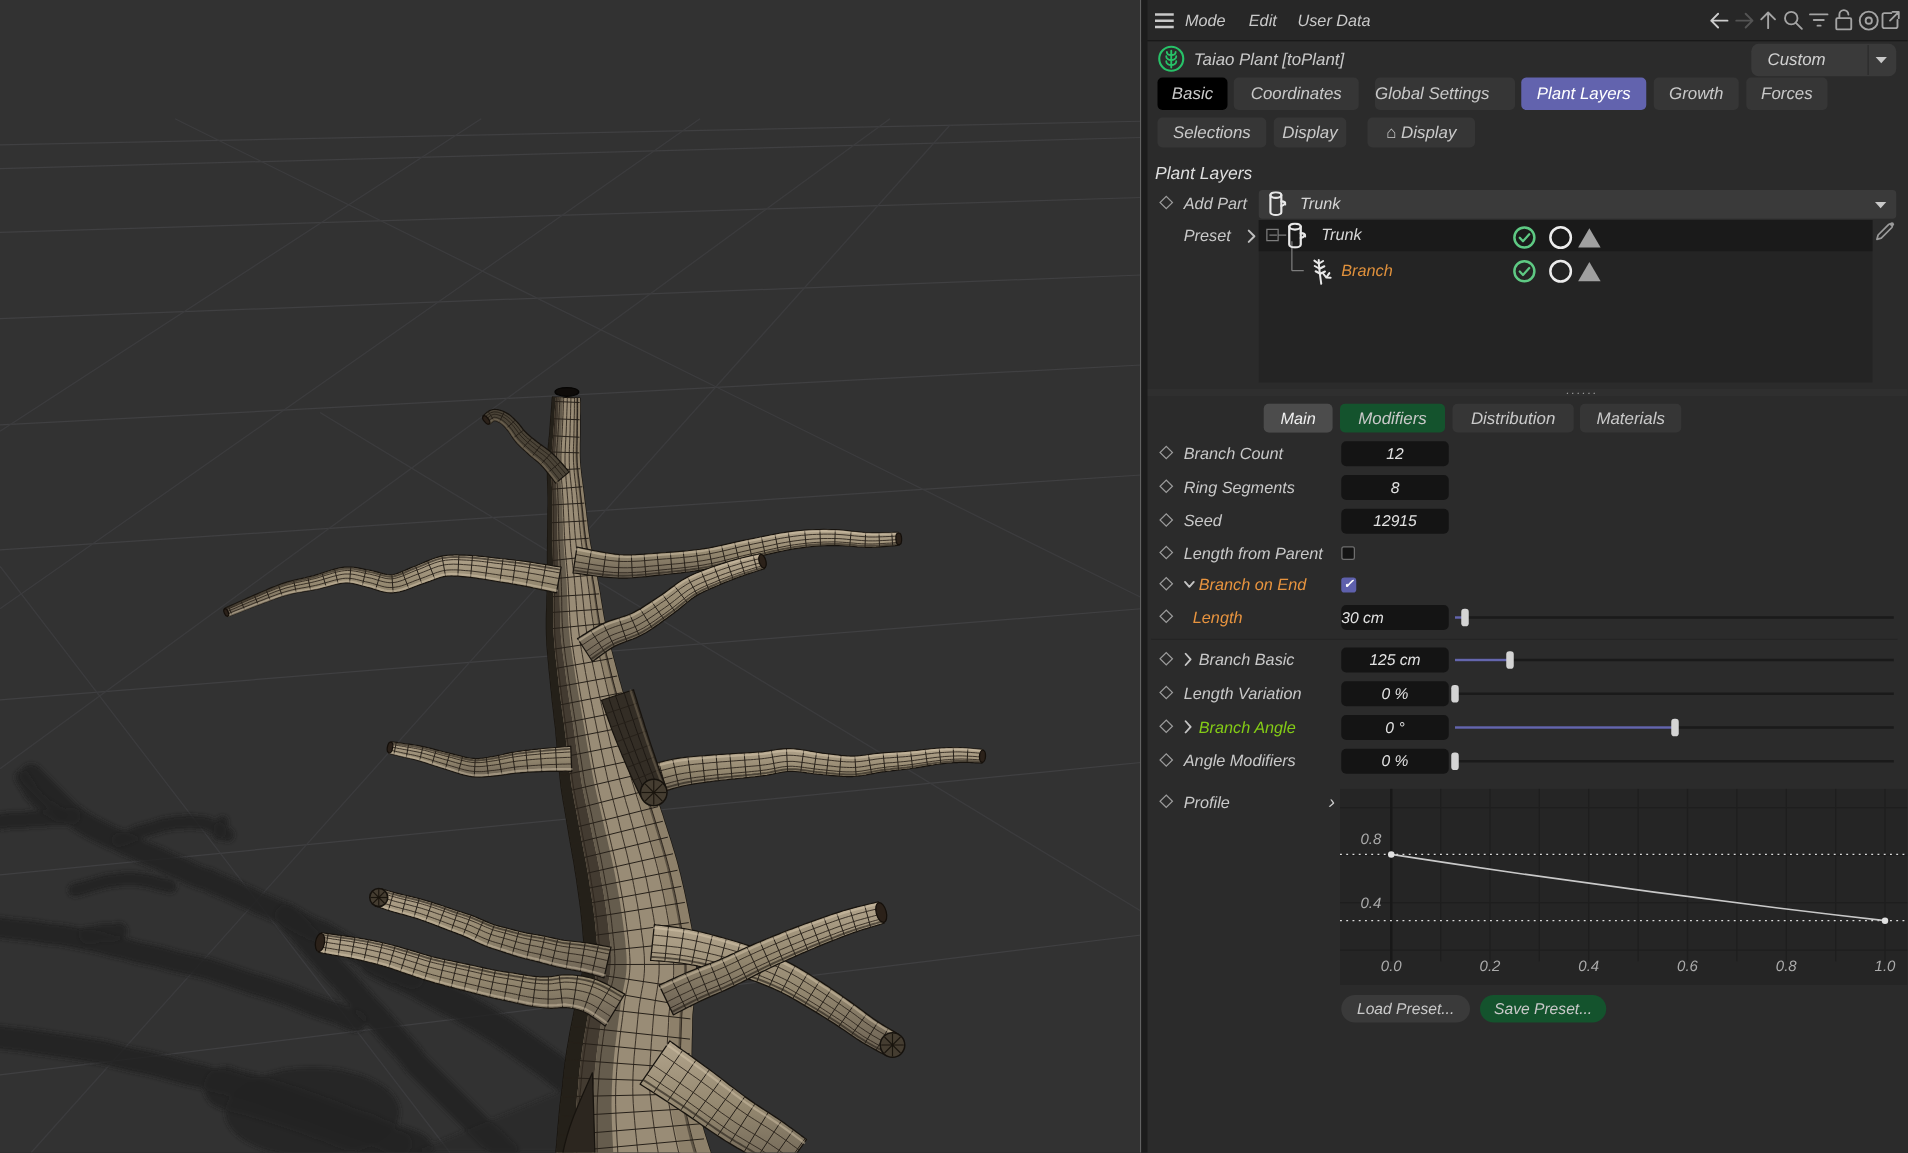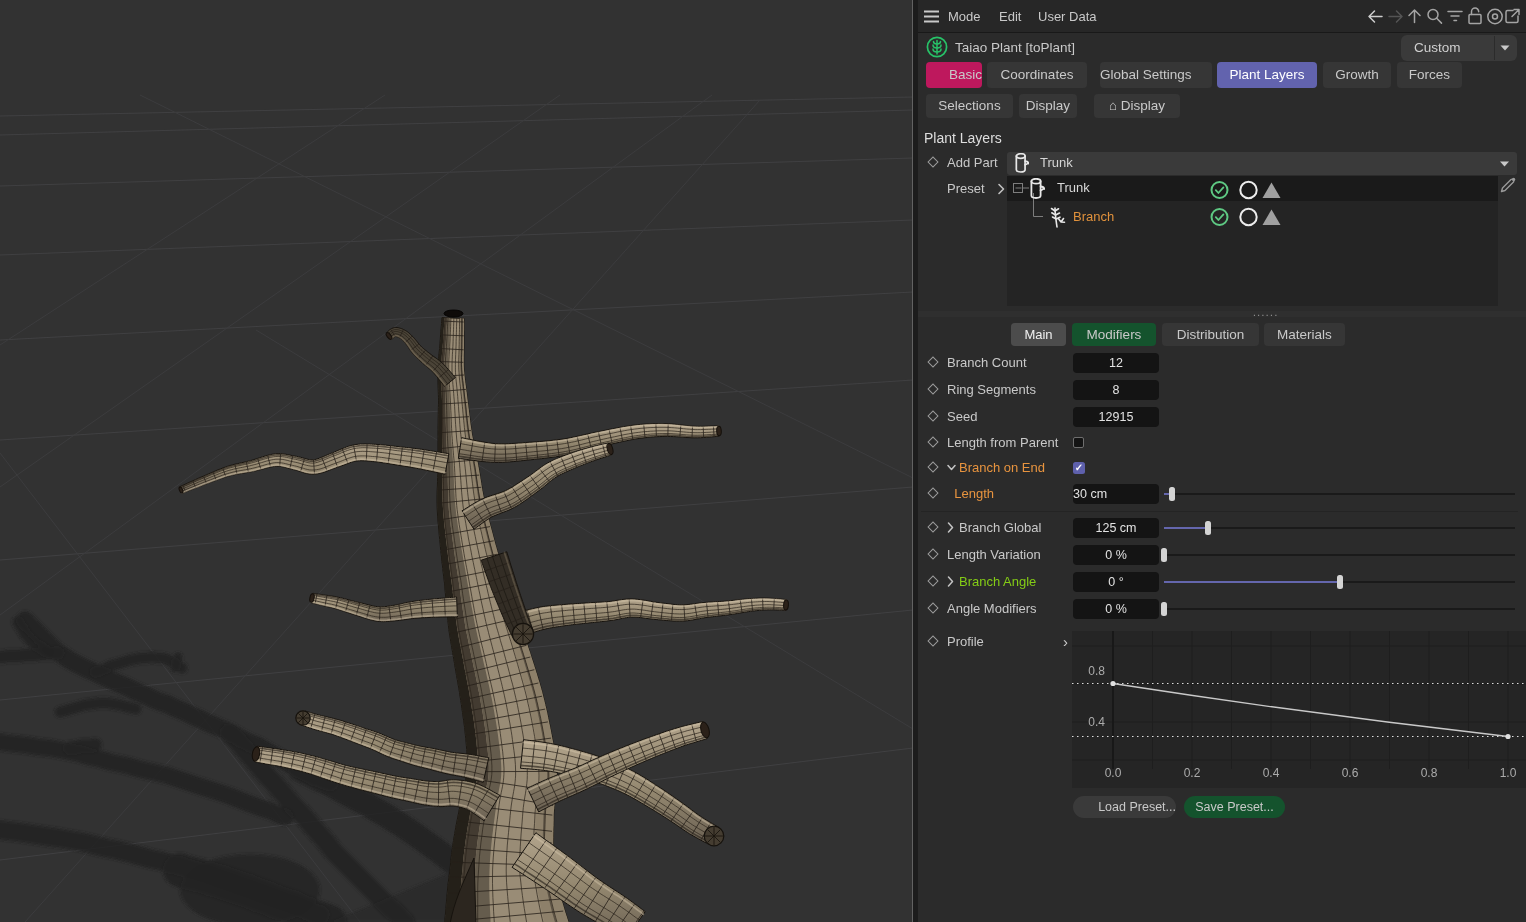--- a/index.html
+++ b/index.html
@@ -1,18 +1,18 @@
 <!DOCTYPE html>
 <html><head><meta charset="utf-8">
 <style>
 * { margin:0; padding:0; box-sizing:border-box; }
 html,body { width:1526px; height:922px; overflow:hidden; background:#2b2b2b;
   font-family:"Liberation Sans",sans-serif; }
 #vp { position:absolute; left:0; top:0; width:913px; height:922px; background:#323232; }
-#panel { position:absolute; left:913px; top:0; width:613px; height:922px; background:#2b2b2b; }
+#panel { position:absolute; left:913px; top:0; width:613px; height:922px; background:#2b2b2b;font-style:italic; }
 </style></head>
 <body>
 <div id="vp">
     <svg width="913" height="922" viewBox="0 0 913 922" style="position:absolute;left:0;top:0">
       <defs>
 <filter id="shblur" x="-30%" y="-30%" width="160%" height="160%">
           <feGaussianBlur stdDeviation="1.8"></feGaussianBlur>
         </filter>
 <linearGradient id="trunkg" x1="0" y1="0" x2="1" y2="0">
 <stop offset="0" stop-color="#211d18"></stop>
@@ -268,21 +268,21 @@
         <path d="M11 16 C8.8 16 7 14.8 7 13 M11 16 C13.2 16 15 14.8 15 13"></path>
       </g>
     </svg>
 <div style="position:absolute;left:42px;top:39px;height:18px;line-height:18px;font-size:13.5px;color:#c9c9c9;white-space:nowrap">Taiao Plant [toPlant]</div>
 <div style="position:absolute;left:488px;top:35px;width:116px;height:26px;background:#3a3a3a;border-radius:6px"></div>
 <div style="position:absolute;left:581px;top:36px;width:1px;height:24px;background:#2b2b2b"></div>
 <div style="position:absolute;left:501px;top:39px;height:18px;line-height:18px;font-size:13.5px;color:#d0d0d0;white-space:nowrap">Custom</div>
 <svg style="position:absolute;left:586px;top:44px;width:12px;height:8px" viewBox="0 0 12 8">
       <path d="M1.5 1.5 L6 6.5 L10.5 1.5 Z" fill="#c9c9c9"></path>
     </svg>
-<div style="position:absolute;left:13px;top:62px;width:56px;height:26px;background:#be185d;border-radius:4px;color:#c9c9c9;font-size:13.5px;line-height:26px;text-align:right">Basic</div>
+<div style="position:absolute;left:13px;top:62px;width:56px;height:26px;background:#000000;border-radius:4px;color:#c9c9c9;font-size:13.5px;line-height:26px;text-align:center">Basic</div>
 <div style="position:absolute;left:74px;top:62px;width:100px;height:26px;background:#363636;border-radius:4px;color:#c9c9c9;font-size:13.5px;line-height:26px;text-align:center">Coordinates</div>
 <div style="position:absolute;left:187px;top:62px;width:112px;height:26px;background:#363636;border-radius:4px;color:#c9c9c9;font-size:13.5px;line-height:26px;text-align:left">Global Settings</div>
 <div style="position:absolute;left:304px;top:62px;width:100px;height:26px;background:#6263ae;border-radius:4px;color:#ffffff;font-size:13.5px;line-height:26px;text-align:center">Plant Layers</div>
 <div style="position:absolute;left:410px;top:62px;width:68px;height:26px;background:#363636;border-radius:4px;color:#c9c9c9;font-size:13.5px;line-height:26px;text-align:center">Growth</div>
 <div style="position:absolute;left:484px;top:62px;width:65px;height:26px;background:#363636;border-radius:4px;color:#c9c9c9;font-size:13.5px;line-height:26px;text-align:center">Forces</div>
 <div style="position:absolute;left:13px;top:94px;width:87px;height:24px;background:#363636;border-radius:4px;color:#c9c9c9;font-size:13.5px;line-height:24px;text-align:center">Selections</div>
 <div style="position:absolute;left:106px;top:94px;width:58px;height:24px;background:#363636;border-radius:4px;color:#c9c9c9;font-size:13.5px;line-height:24px;text-align:center">Display</div>
 <div style="position:absolute;left:181px;top:94px;width:86px;height:24px;background:#363636;border-radius:4px;color:#c9c9c9;font-size:13.5px;line-height:24px;text-align:center">⌂ Display</div>
 <div style="position:absolute;left:11px;top:129px;height:18px;line-height:18px;font-size:14px;color:#dedede;white-space:nowrap">Plant Layers</div>
 <div style="position:absolute;left:16px;top:158px;width:8px;height:8px;border:1.4px solid #9b9b9b;background:#2b2b2b;transform:rotate(45deg)"></div>
@@ -379,21 +379,21 @@
     <div style="position:absolute;left:34px;top:485px;height:18px;line-height:18px;font-size:13px;color:#e8943f;white-space:nowrap">&nbsp;&nbsp;Length</div>
     <div style="position:absolute;left:160px;top:484px;width:86px;height:20px;background:#141414;border-radius:4px;color:#e2e2e2;font-size:12.5px;line-height:20px;">30 cm</div>
     <div style="position:absolute;left:251px;top:493px;width:351px;height:2px;background:#1a1a1a"></div>
     <div style="position:absolute;left:251px;top:493px;width:8px;height:2px;background:#6466ad"></div>
     <div style="position:absolute;left:256px;top:487px;width:6px;height:14px;background:#d4d4d4;border-radius:2.5px"></div>
 <div style="position:absolute;left:8px;top:511px;width:597px;height:1px;background:#242424"></div>
 <div style="position:absolute;left:16px;top:523px;width:8px;height:8px;border:1.4px solid #9b9b9b;background:#2b2b2b;transform:rotate(45deg)"></div>
     <svg style="position:absolute;left:34px;top:522px;width:7px;height:11px" viewBox="0 0 7 11">
       <path d="M1.5 1 L5.5 5.5 L1.5 10" fill="none" stroke="#c4c4c4" stroke-width="1.5" stroke-linecap="round" stroke-linejoin="round"></path>
     </svg>
-    <div style="position:absolute;left:46px;top:519px;height:18px;line-height:18px;font-size:13px;color:#c9c9c9;white-space:nowrap">Branch Global</div>
+    <div style="position:absolute;left:46px;top:519px;height:18px;line-height:18px;font-size:13px;color:#c9c9c9;white-space:nowrap">Branch Basic</div>
     <div style="position:absolute;left:160px;top:518px;width:86px;height:20px;background:#141414;border-radius:4px;color:#e2e2e2;font-size:12.5px;line-height:20px;text-align:center">125 cm</div>
     <div style="position:absolute;left:251px;top:527px;width:351px;height:2px;background:#1a1a1a"></div>
     <div style="position:absolute;left:251px;top:527px;width:44px;height:2px;background:#6466ad"></div>
     <div style="position:absolute;left:292px;top:521px;width:6px;height:14px;background:#d4d4d4;border-radius:2.5px"></div>
 <div style="position:absolute;left:16px;top:550px;width:8px;height:8px;border:1.4px solid #9b9b9b;background:#2b2b2b;transform:rotate(45deg)"></div>
     <div style="position:absolute;left:34px;top:546px;height:18px;line-height:18px;font-size:13px;color:#c9c9c9;white-space:nowrap">Length Variation</div>
     <div style="position:absolute;left:160px;top:545px;width:86px;height:20px;background:#141414;border-radius:4px;color:#e2e2e2;font-size:12.5px;line-height:20px;text-align:center">0 %</div>
     <div style="position:absolute;left:251px;top:554px;width:351px;height:2px;background:#1a1a1a"></div>
     <div style="position:absolute;left:248px;top:548px;width:6px;height:14px;background:#d4d4d4;border-radius:2.5px"></div>
 <div style="position:absolute;left:16px;top:577px;width:8px;height:8px;border:1.4px solid #9b9b9b;background:#2b2b2b;transform:rotate(45deg)"></div>
@@ -444,17 +444,17 @@
         <g text-anchor="middle">
           <text x="41" y="146">0.0</text>
           <text x="120" y="146">0.2</text>
           <text x="199" y="146">0.4</text>
           <text x="278" y="146">0.6</text>
           <text x="357" y="146">0.8</text>
           <text x="436" y="146">1.0</text>
         </g>
       </g>
     </svg>
-<div style="position:absolute;left:160px;top:796px;width:103px;height:22px;background:#3a3a3a;border-radius:11px;color:#c9c9c9;font-size:12.5px;line-height:22px;text-align:right">Load Preset...</div>
+<div style="position:absolute;left:160px;top:796px;width:103px;height:22px;background:#3a3a3a;border-radius:11px;color:#c9c9c9;font-size:12.5px;line-height:22px;text-align:center">Load Preset...</div>
 <div style="position:absolute;left:271px;top:796px;width:101px;height:22px;background:#14532d;border-radius:11px;color:#c9c9c9;font-size:12.5px;line-height:22px;text-align:center">Save Preset...</div>
 </div>
 <div style="position:absolute;left:912px;top:0;width:1px;height:922px;background:#626262"></div>
 <div style="position:absolute;left:913px;top:0;width:5px;height:922px;background:#1c1c1c"></div>
 
 </body></html>

